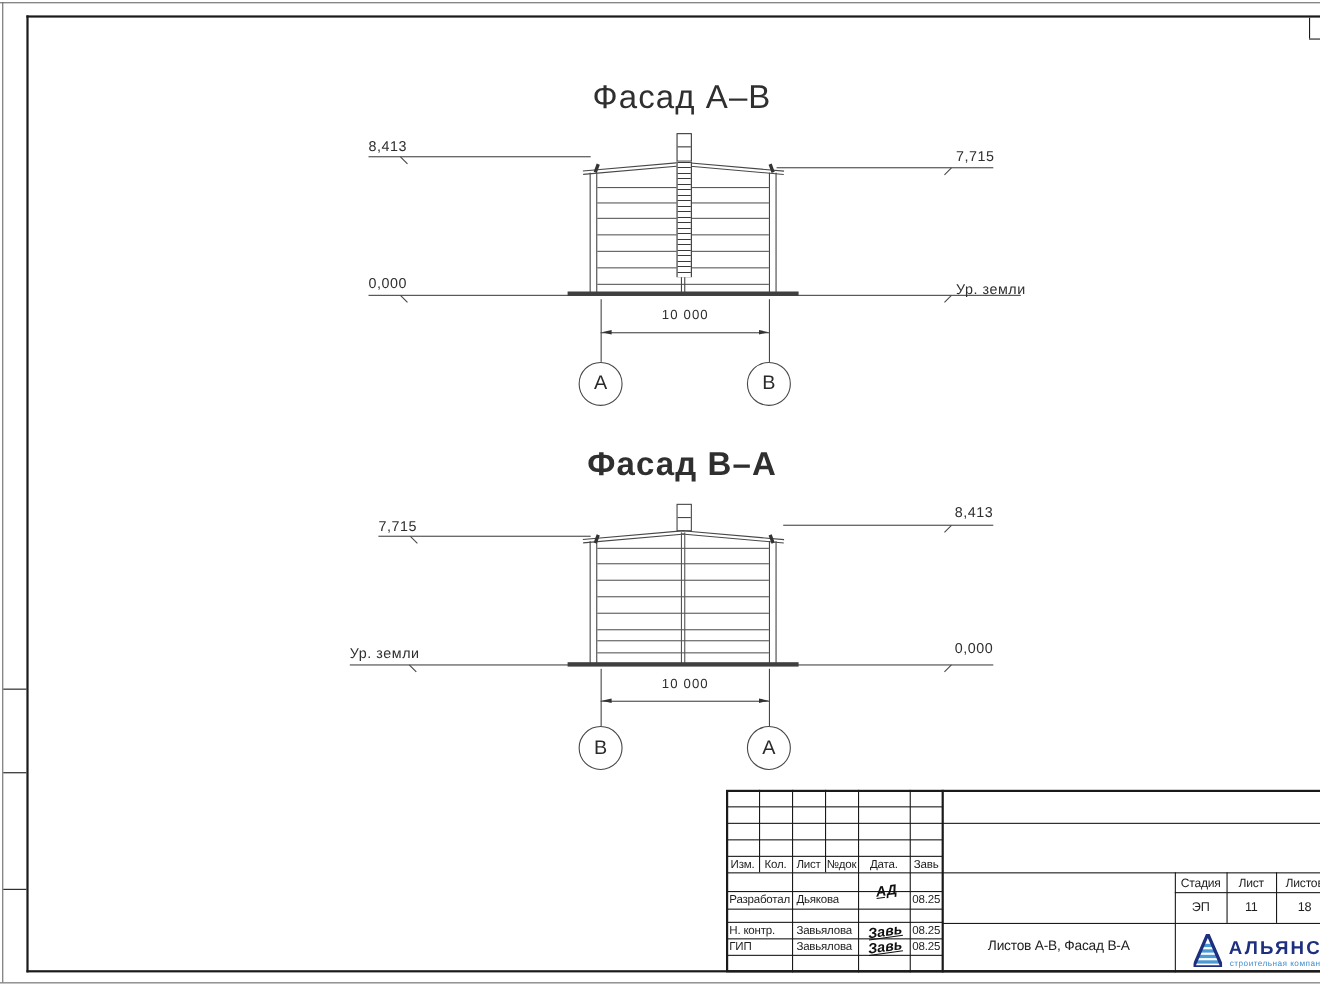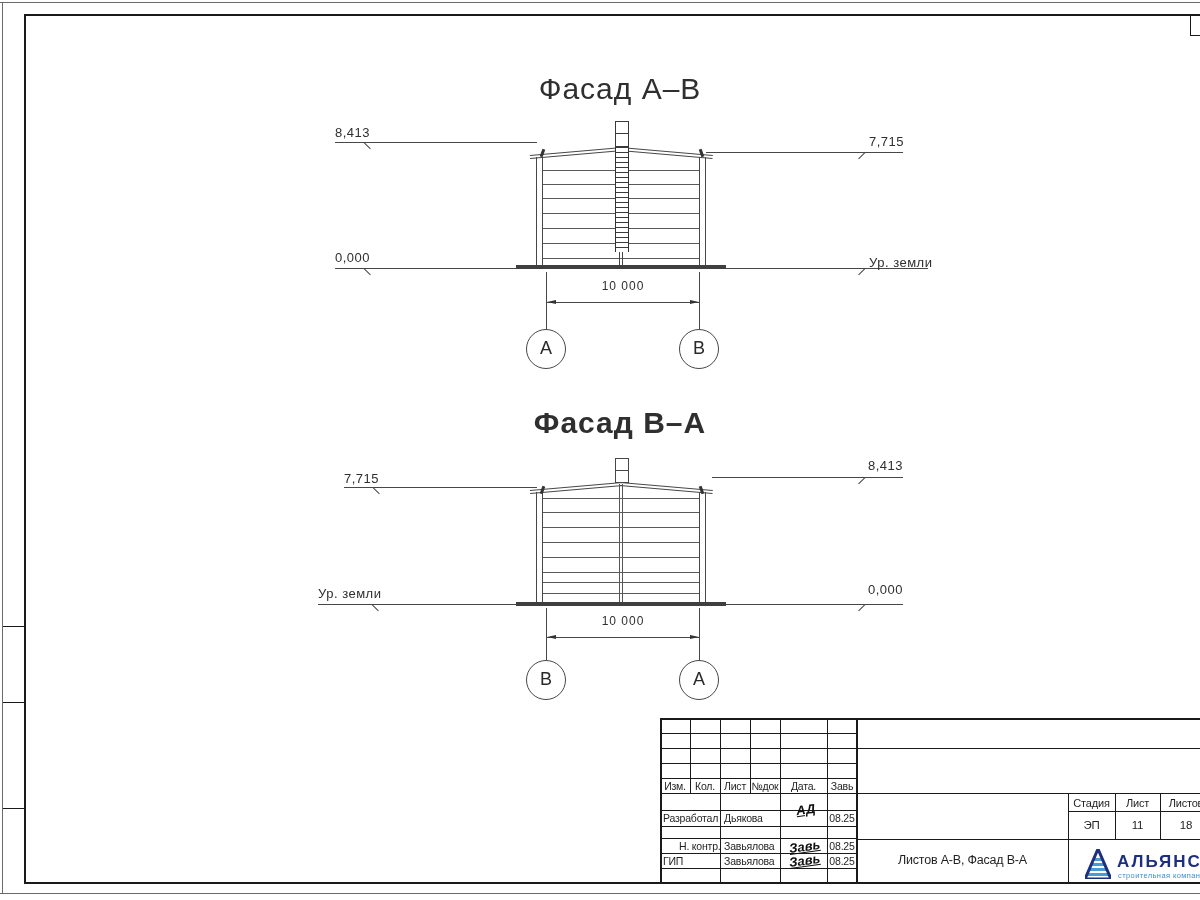--- a/index.html
+++ b/index.html
@@ -187,21 +187,21 @@
     <div class="tbtxt cen" style="left:720px;top:781px;width:30px;">Лист</div>
     <div class="tbtxt cen" style="left:750px;top:781px;width:30px;">№док</div>
     <div class="tbtxt cen" style="left:780px;top:781px;width:47px;">Дата.</div>
     <div class="tbtxt cen" style="left:827px;top:781px;width:30px;">Завь</div>
 
     <div class="tbtxt" style="left:663px;top:813px;">Разработал</div>
     <div class="tbtxt" style="left:724px;top:813px;">Дьякова</div>
     <div class="sig" style="left:796px;top:802px;">АД</div>
     <div class="tbtxt cen" style="left:827px;top:813px;width:30px;">08.25</div>
 
-    <div class="tbtxt" style="left:663px;top:841px;margin-left:16px;">Н. контр.</div>
+    <div class="tbtxt" style="left:663px;top:841px;">Н. контр.</div>
     <div class="tbtxt" style="left:724px;top:841px;">Завьялова</div>
     <div class="sig" style="left:789px;top:839px;">Завь</div>
     <div class="tbtxt cen" style="left:827px;top:841px;width:30px;">08.25</div>
 
     <div class="tbtxt" style="left:663px;top:856px;">ГИП</div>
     <div class="tbtxt" style="left:724px;top:856px;">Завьялова</div>
     <div class="sig" style="left:789px;top:853px;">Завь</div>
     <div class="tbtxt cen" style="left:827px;top:856px;width:30px;">08.25</div>
 
     <div class="tbtxt cen" style="left:1068px;top:797px;width:47px;font-size:11px;">Стадия</div>

